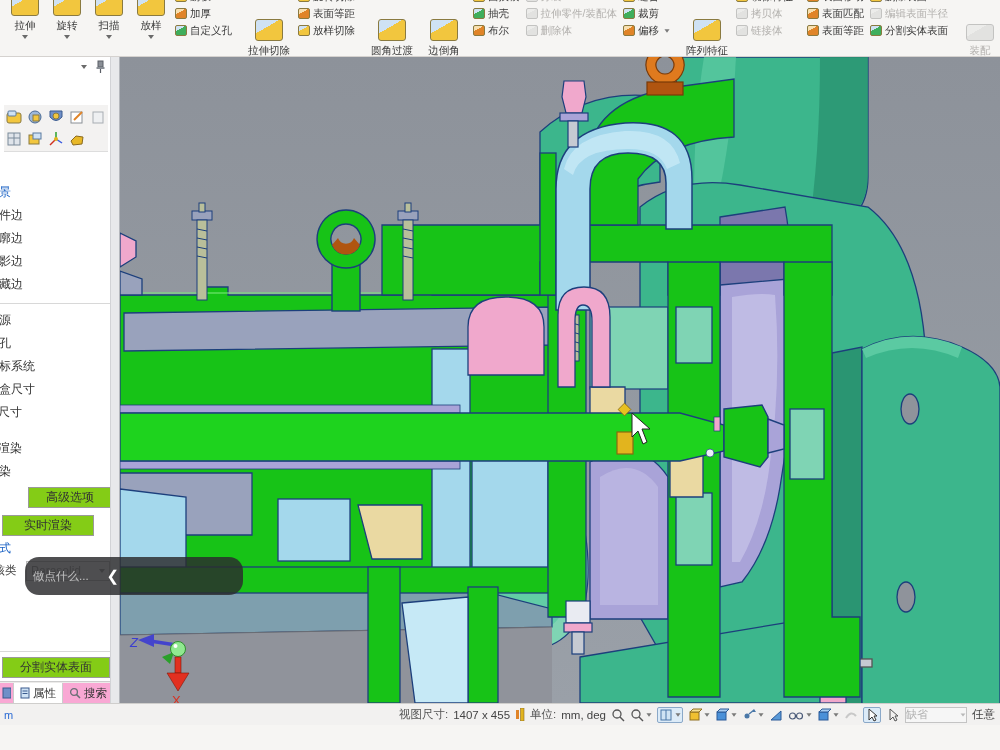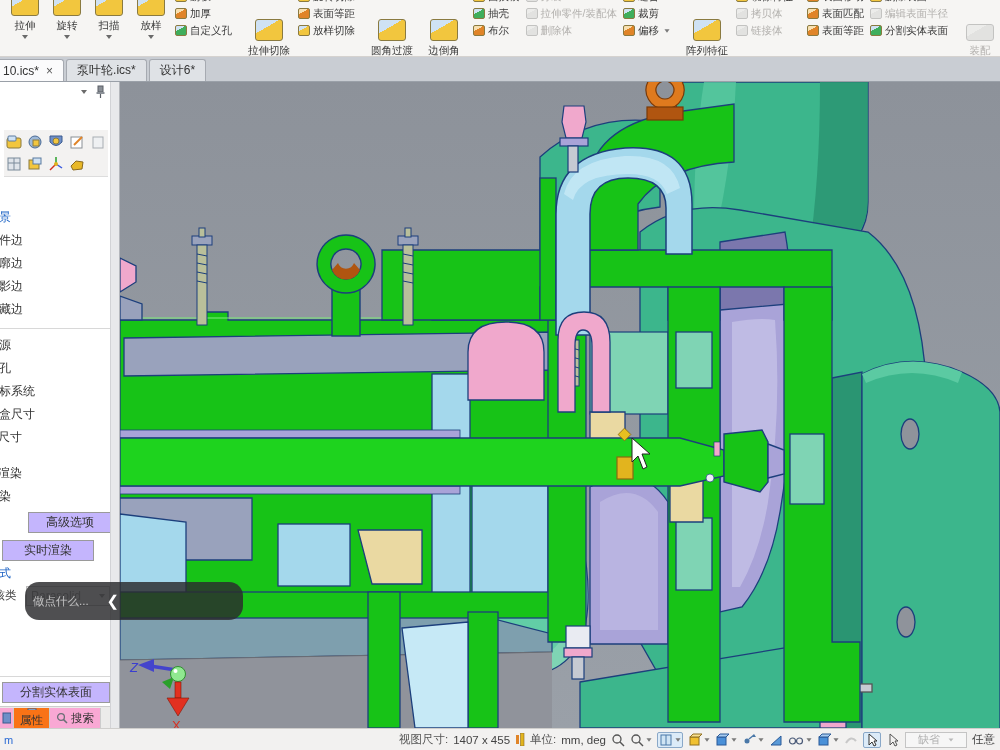--- a/index.html
+++ b/index.html
@@ -38,42 +38,42 @@
   
   .panel{width:120px;background:#ffffff;border-right:1px solid #b4b7bc;position:relative;overflow:hidden;flex:0 0 auto;font-size:12px;color:#333;}
   .p-gutter{position:absolute;right:0;top:0;bottom:0;width:9px;background:#e8e9eb;border-left:1px solid #d2d3d6;}
   .p-header{position:absolute;top:3px;right:13px;display:flex;gap:8px;align-items:center;}
   .p-tools{position:absolute;top:48px;left:4px;display:flex;flex-direction:column;gap:6px;background:#f3f2f1;padding:4px 2px;width:104px;border-bottom:1px solid #ddd;}
   .p-tools .row{display:flex;gap:5px;}
   .plist{position:absolute;left:0;width:110px;}
   .pitem{height:23px;line-height:23px;white-space:nowrap;overflow:visible;}
   .pitem.sel{color:#1b62c4;}
   .psep{position:absolute;left:0;width:110px;border-top:1px solid #d8d8d8;}
-  .pbtn{position:absolute;height:21px;background:#c4b5fd;border:1px solid #9a9a9a;font-size:12px;color:#333;display:flex;align-items:center;justify-content:center;cursor:pointer;}
+  .pbtn{position:absolute;height:21px;background:#84cc16;border:1px solid #9a9a9a;font-size:12px;color:#333;display:flex;align-items:center;justify-content:center;cursor:pointer;}
   .pselect{position:absolute;height:20px;background:#f7f7f7;border:1px solid #bbb;color:#9a9a9a;font-size:12px;display:flex;align-items:center;padding:0 4px;justify-content:space-between;cursor:pointer;}
   .ptabs{position:absolute;left:0;bottom:0;height:22px;display:flex;align-items:flex-end;width:120px;border-top:1px solid #ccc;background:#eceBea;}
   .ptab{height:20px;display:flex;align-items:center;gap:3px;padding:0 6px;font-size:11.5px;border-right:1px solid #ccc;background:#f9a8d4;cursor:pointer;white-space:nowrap;}
-  .ptab.active{background:#f97316;flex-direction:column;}
+  .ptab.active{background:#ffffff;}
 
   
   .viewport{flex:1;position:relative;background:linear-gradient(180deg,#8d929a,#9aa0a8);overflow:hidden;cursor:default;}
   .viewport svg{position:absolute;inset:0;width:100%;height:100%;}
 
   
   .overlay{position:absolute;left:25px;top:500px;width:218px;height:38px;background:rgba(43,43,46,.83);border-radius:14px;z-index:5;display:flex;align-items:center;}
   .overlay .cap{color:#e8e8e8;opacity:.75;font-size:11.5px;margin-left:8px;white-space:nowrap;}
   .overlay .back{color:#fff;font-size:15px;margin-left:18px;cursor:pointer;}
 
   
   .statusbar{height:22px;background:#f2f1f0;border-top:1px solid #cfcecc;display:flex;align-items:center;font-size:11.5px;color:#444;}
   .sb-left{margin-left:4px;color:#2a6ad4;font-size:11px;}
   .sb-right{display:flex;align-items:center;margin-left:auto;gap:5px;padding-right:5px;}
   .sb-ic{display:flex;align-items:center;cursor:pointer;}
   .sb-box{border:1px solid #8aa8c8;background:#dcebf8;padding:0 1px;border-radius:2px;}
-  .sb-sel{width:62px;height:16px;border:1px solid #c4c4c4;background:#f6f6f6;color:#b0b0b0;font-size:11px;display:flex;align-items:center;justify-content:space-between;padding:0 12px;}
+  .sb-sel{width:62px;height:16px;border:1px solid #c4c4c4;background:#f6f6f6;color:#b0b0b0;font-size:11px;display:flex;align-items:center;justify-content:space-between;padding:0 0;}
   .lbl-b{color:#555;}
 </style>
 </head>
 <body>
 
 <div class="app">
 
   <div class="ribbon">
     <div class="rgroup">
       <div class="rb-big">
@@ -241,32 +241,20 @@
     <div class="rsep"></div>
     <div class="rgroup">
       <div class="rb-big disabled">
           <span class="bigicon"></span>
           <span class="lbl">装配</span>
         </div>
 
     </div>
   </div>
 
-  <div class="tabbar">
-    <div class="tab active" style="margin-left:-8px;">
-      <span>10.ics*</span>
-      <span class="x">×</span>
-    </div>
-    <div class="tab">
-        <span>泵叶轮.ics*</span>
-      </div>
-    <div class="tab">
-        <span>设计6*</span>
-      </div>
-  </div>
 
   <div class="main">
 
     <aside class="panel">
       <div class="p-header">
         <span class="caret" style="margin:0;"></span>
         <svg width="11" height="13" viewBox="0 0 11 13">
             <rect x="3" y="1" width="5" height="6" fill="#8a8f96" stroke="#5a5f66"></rect>
             <rect x="1.5" y="7" width="8" height="2" fill="#8a8f96"></rect>
             <line x1="5.5" y1="9" x2="5.5" y2="13" stroke="#5a5f66" stroke-width="1.2"></line>

